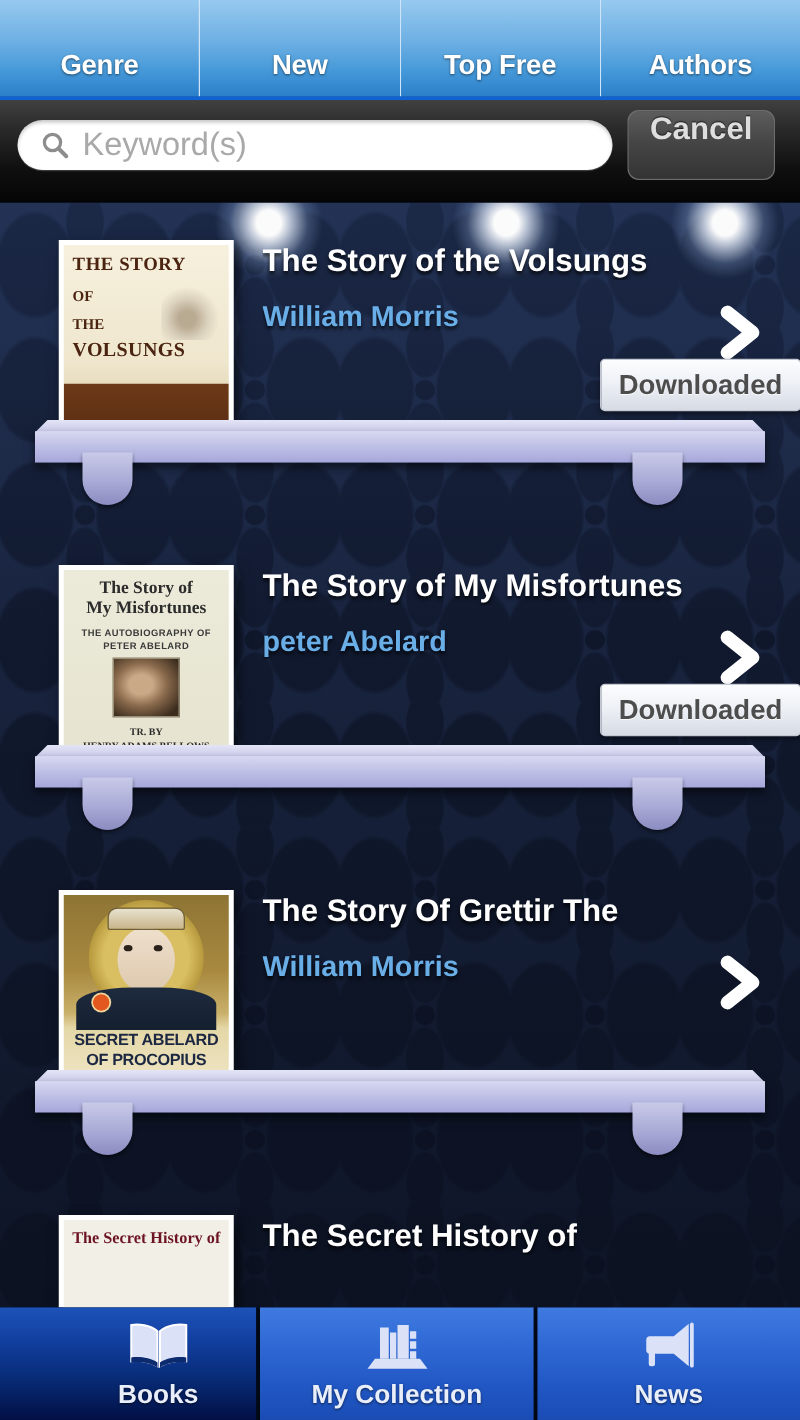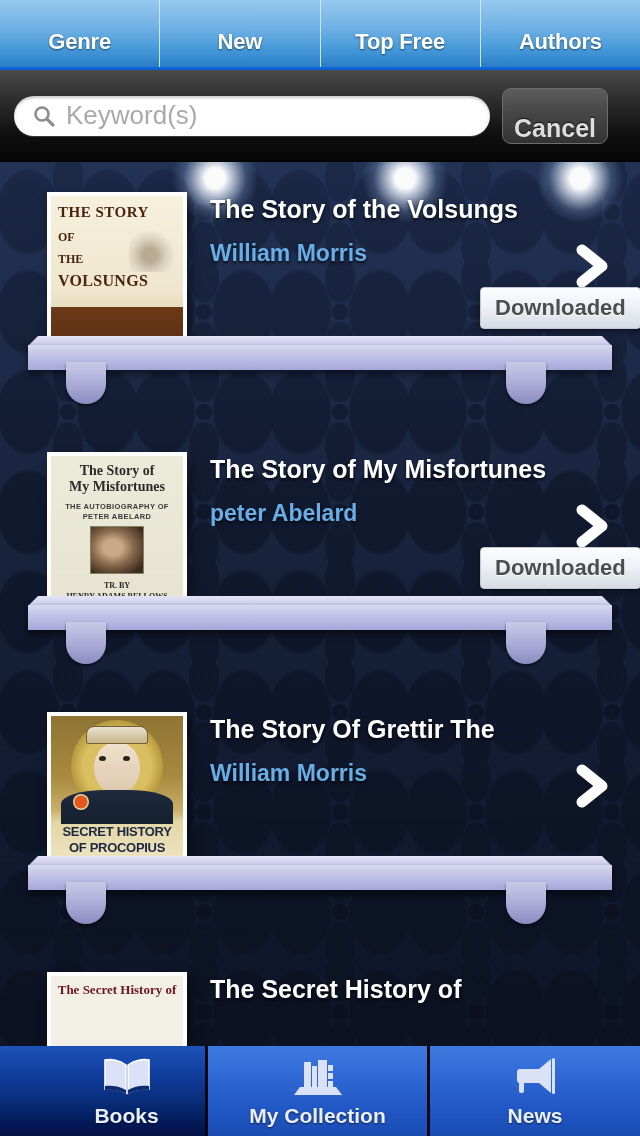--- a/index.html
+++ b/index.html
@@ -6,21 +6,21 @@
   * { margin:0; padding:0; box-sizing:border-box; }
   html,body{
     width:640px; height:1136px;
     font-family:"Liberation Sans", sans-serif;
     background:#0c1424; overflow:hidden;
   }
   #app{ position:relative; width:640px; height:1136px; overflow:hidden; }
 
   
   .topbar{
-    position:absolute; left:0; top:0; width:640px; height:70px;
+    position:absolute; left:0; top:0; width:640px; height:80px;
     display:flex; z-index:40;
     background:linear-gradient(to bottom,#8fc4ec 0%,#66a9e0 45%,#3d8dd4 70%,#1f6dc1 100%);
     border-bottom:3px solid #0d63d6;
   }
   .toptab{
     flex:1 1 0; position:relative;
     display:flex; align-items:flex-end; justify-content:center;
     padding-bottom:12px;
     background:linear-gradient(to bottom,#96c9ef 0%,#6fb0e4 42%,#479ad9 72%,#2a7fc9 100%);
     border-right:1px solid #cfe4f6;
@@ -54,24 +54,24 @@
     margin-left:18px; width:24px; height:24px; flex:0 0 auto;
     display:flex; align-items:center; justify-content:center;
   }
   .search-input{
     flex:1; border:none; outline:none; background:transparent;
     font-family:"Liberation Sans", sans-serif;
     font-size:26px; color:#333; margin-left:10px; padding-right:16px;
   }
   .search-input::placeholder{ color:#a9a9a9; }
   .cancel-btn{
-    margin-left:12px; width:106px; height:56px;
+    margin-left:12px; width:118px; height:56px;
     border-radius:9px; border:1px solid #6d6d6d;
     background:linear-gradient(to bottom,#5d5d5d 0%,#464646 45%,#333333 100%);
-    display:flex; align-items:flex-end; justify-content:center;
+    display:flex; align-items:flex-start; justify-content:center;
     cursor:pointer;
   }
   .cancel-label{
     font-size:25px; font-weight:bold; color:#dedede;
     text-shadow:0 -1px 1px rgba(0,0,0,.7);
   }
 
   
   .content{
     position:absolute; left:0; top:162px; width:640px; height:884px;
@@ -353,21 +353,21 @@
       <div class="shelf-inner">
         <div class="cover">
           <div class="cover-art ca-pro">
             <div class="halo"></div>
             <div class="face"></div>
             <div class="crown"></div>
             <div class="eye l"></div>
             <div class="eye r"></div>
             <div class="robe"></div>
             <div class="brooch"></div>
-            <div class="pt pt1">SECRET HISTORY</div>
+            <div class="pt pt1">SECRET ABELARD</div>
             <div class="pt pt2">OF PROCOPIUS</div>
             <div class="pt pt3">NEWLY TRANSLATED FROM THE GREEK WITH AN INTRODUCTION BY RICHARD ATWATER</div>
           </div>
         </div>
         <div class="book-title">The Story Of Grettir The</div>
         <div class="book-author">William Morris</div>
         <div class="chevron">
           <svg width="40" height="44" viewBox="0 0 40 44">
             <path d="M10 6 L30 22 L10 38" fill="none" stroke="#ffffff" stroke-width="11" stroke-linecap="round" stroke-linejoin="round"></path>
           </svg>

